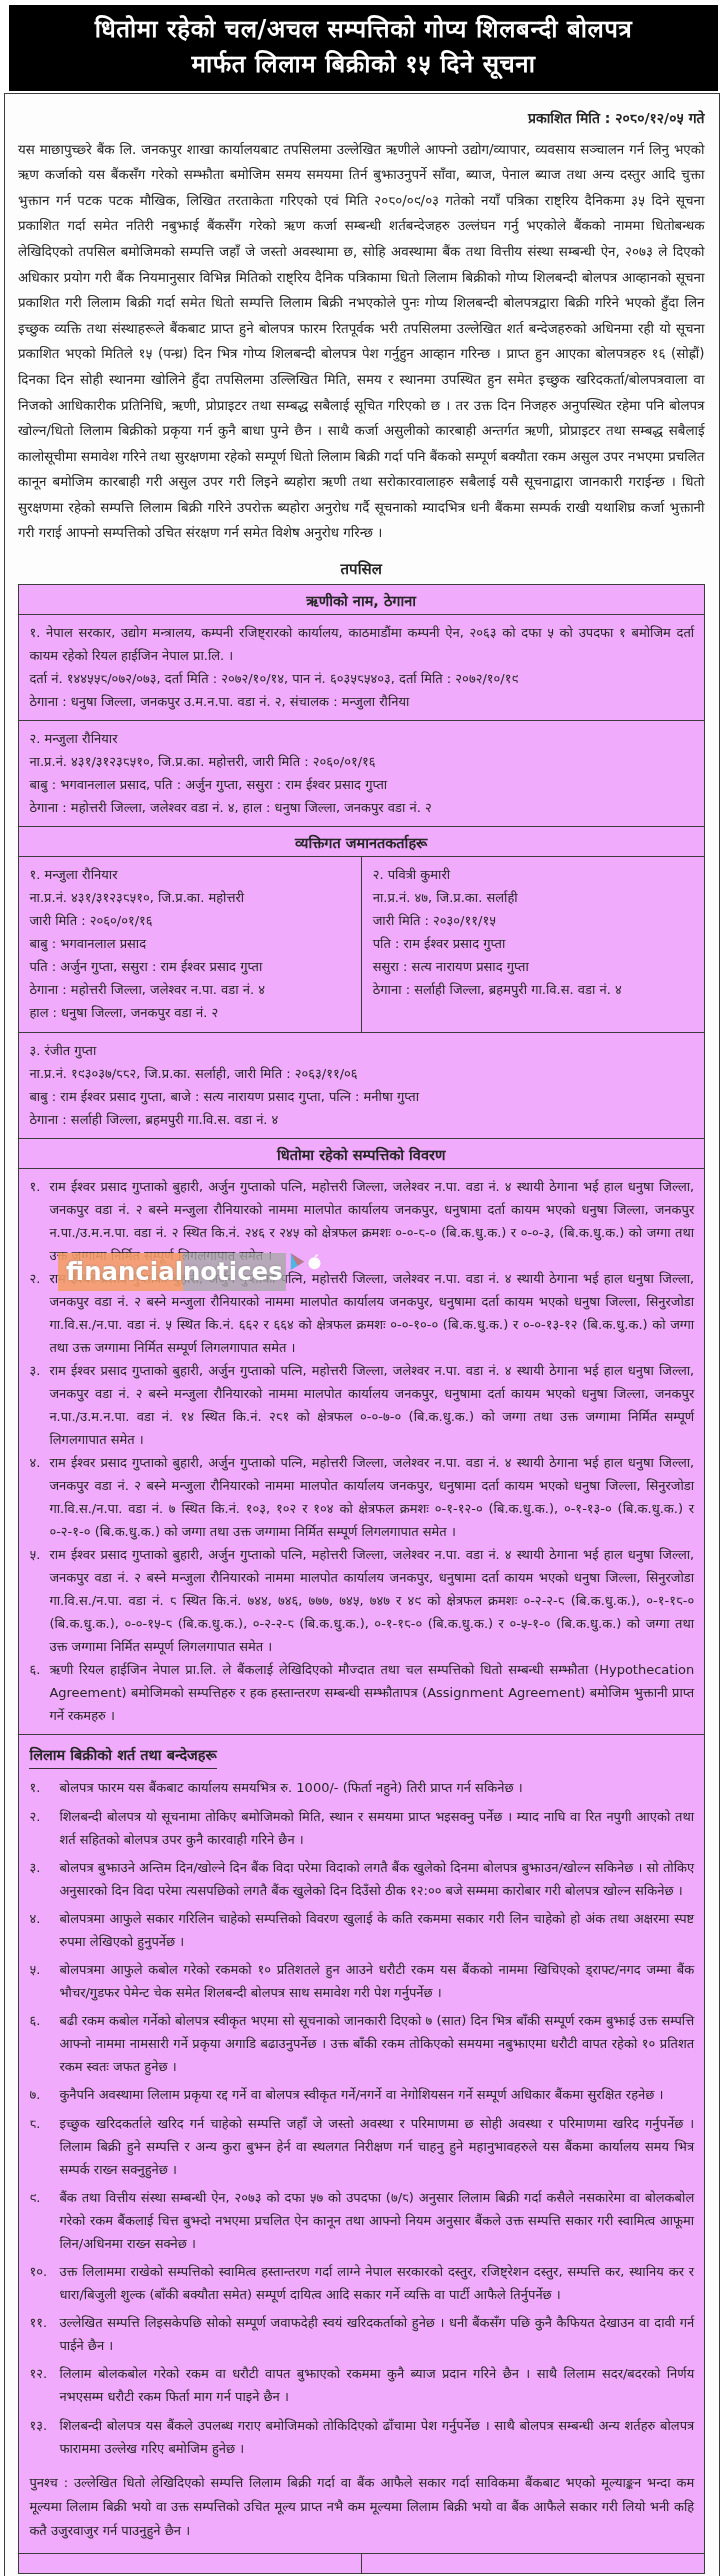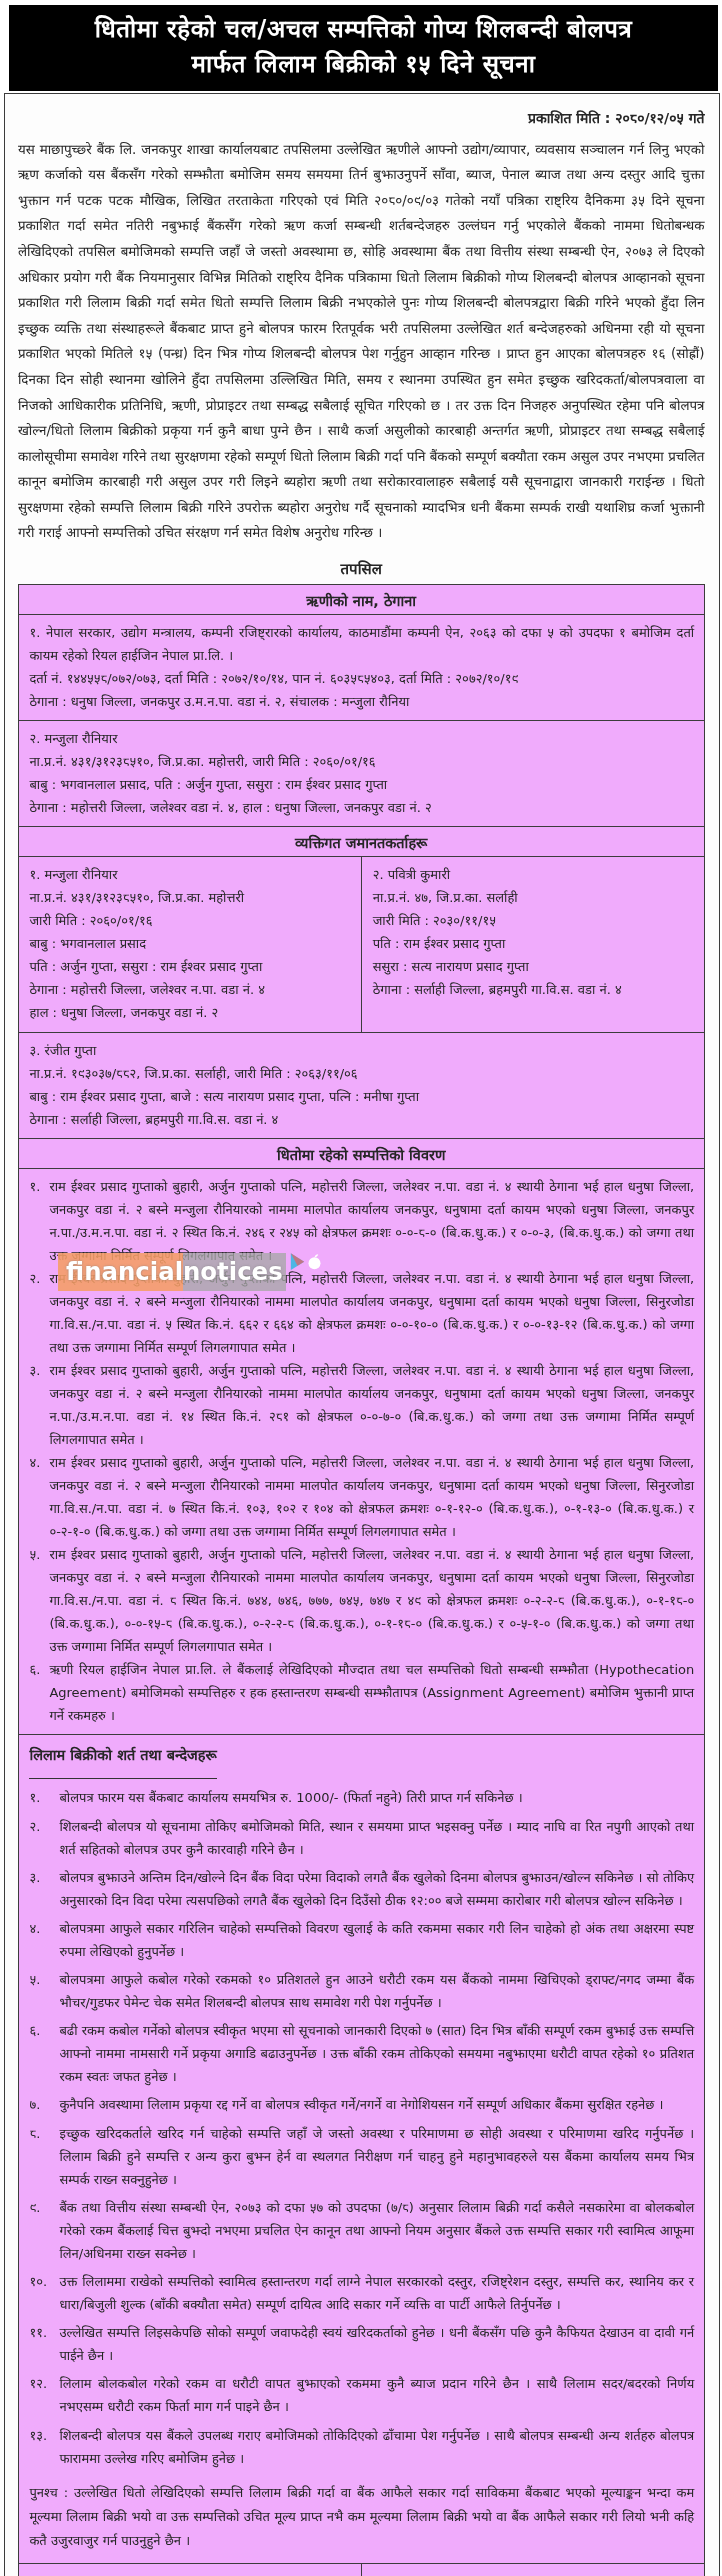--- a/index.html
+++ b/index.html
@@ -83,21 +83,21 @@
   .nitem .num { flex: none; }
   .nitem .txt { flex: 1; text-align: justify; }
   .prop-cell { padding: 5.8px 9.3px 7px 10.5px; font-size: 13px; line-height: 23px; }
   .prop-cell .num { width: 20px; }
   .terms-wrap { padding: 2.3px 0 0; }
   .terms-head {
     font-size: 14.5px;
     font-weight: 700;
     padding: 7px 10.5px 1.2px;
   }
-  .terms-head span { border-bottom: 1.7px solid #333; padding-bottom: 14px; display: inline-block; }
+  .terms-head span { border-bottom: 1.7px solid #333; padding-bottom: 4px; display: inline-block; }
   .terms-list { padding: 5.8px 9.3px 2.3px 10.5px; font-size: 13px; line-height: 23px; }
   .terms-list .nitem { margin-bottom: 5.2px; }
   .terms-list .num { width: 30px; }
   .postscript {
     padding: 3.5px 9.3px 9.3px 10.5px;
     font-size: 13px;
     line-height: 24.4px;
     text-align: justify;
   }
   

